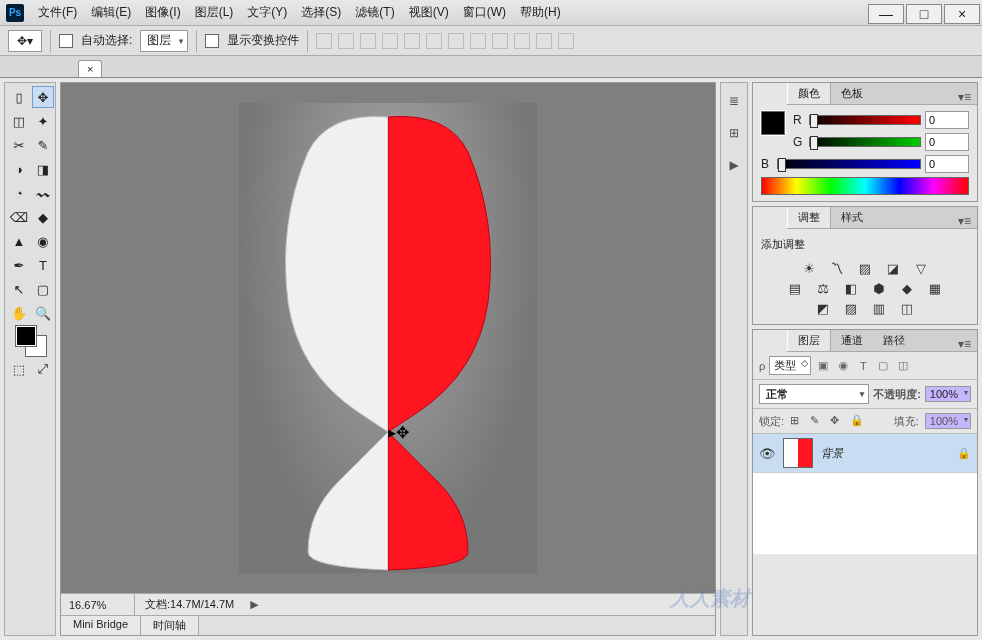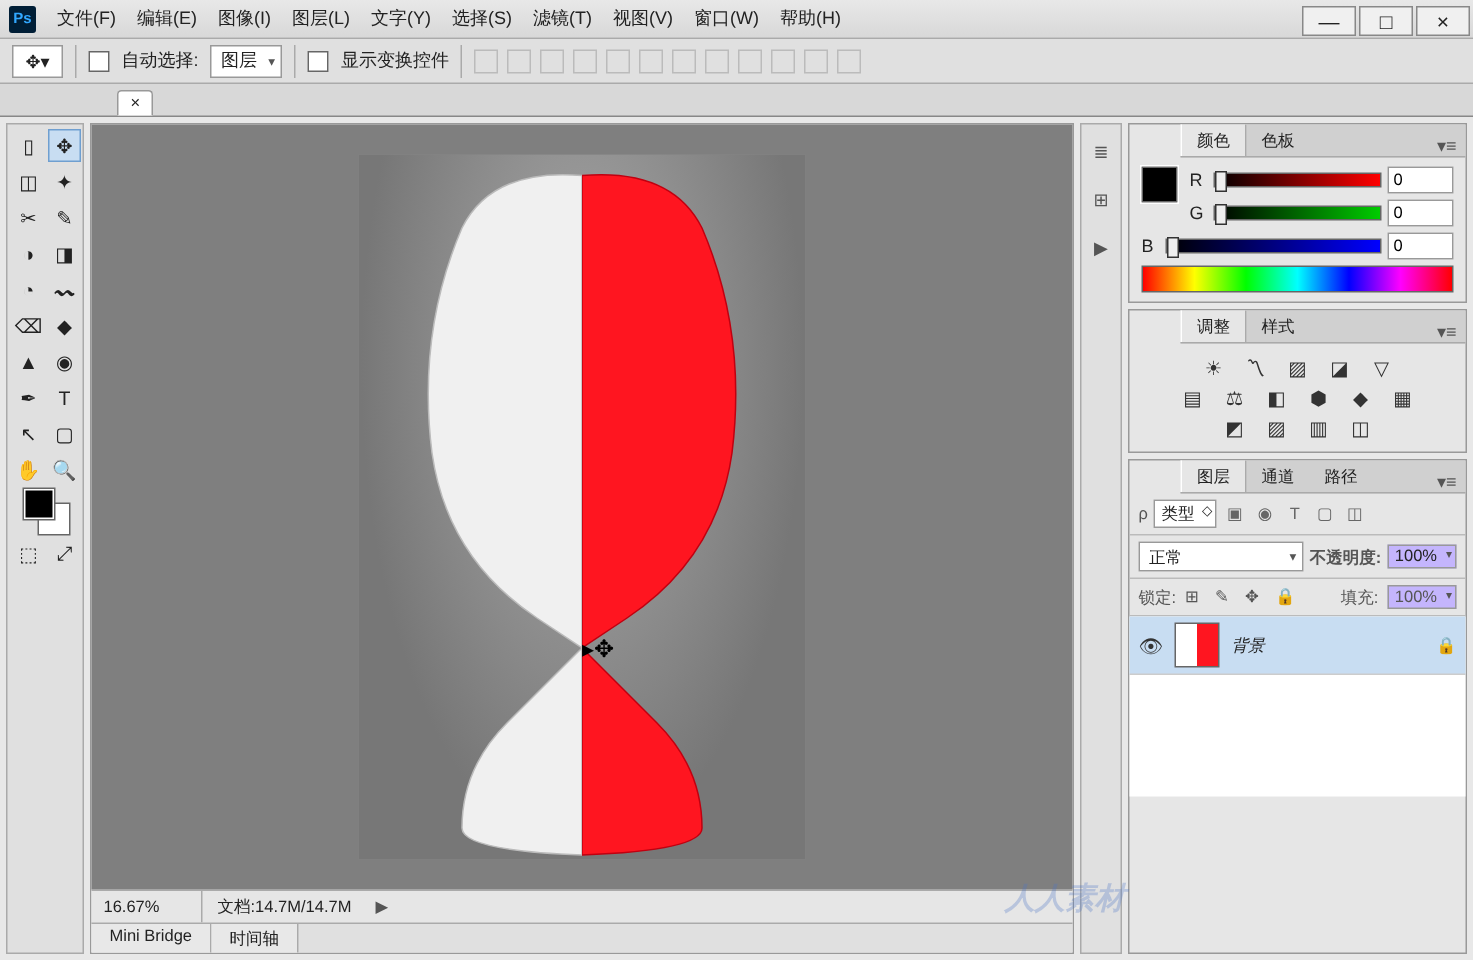--- a/index.html
+++ b/index.html
@@ -86,21 +86,21 @@
 .adj-title { font-size:11px; padding:2px 0 6px; }
 .adj-icons { display: flex; flex-wrap: wrap; gap: 10px; justify-content: center; padding:2px 0; }
 .adj-icon { width: 18px; height: 16px; color: #333; display:flex; align-items:center; justify-content:center; font-size:13px; }
 
 
 .layers-controls { display: flex; align-items: center; gap: 4px; padding: 4px 6px; border-bottom: 1px solid #bbb; font-size:11px; }
 .kind-select { border: 1px solid #999; background: #fff; padding: 1px 14px 1px 4px; position:relative; }
 .kind-select::after{ content:"◇"; position:absolute; right:2px; font-size:9px; }
 .filter-icon { width:16px; height:16px; color:#666; display:flex; align-items:center; justify-content:center; }
 .blend-row { display: flex; align-items: center; padding: 4px 6px; gap: 4px; border-bottom: 1px solid #bbb; }
-.blend-select { flex:1; border: 1px solid #999; background: #fff; padding: 2px 16px 2px 6px; position:relative; height:20px; display:flex; align-items:center; font-size:11px;}
+.blend-select { flex:1; border: 1px solid #999; background: #fff; padding: 2px 16px 2px 6px; position:relative; height:20px; display:flex; align-items:center; font-size:11px;font-weight:bold;}
 .blend-select::after{ content:"▾"; position:absolute; right:4px; font-size:9px; color:#555;}
 .opacity-label { font-size: 11px; color:#555;font-weight:bold; }
 .pct-box { border:1px solid #999; background:#c4b5fd; padding:1px 12px 1px 4px; font-size:11px; position:relative; }
 .pct-box::after { content:"▾"; position:absolute; right:2px; font-size:8px; color:#555; }
 .lock-row { display: flex; align-items: center; gap: 6px; padding: 4px 6px; border-bottom: 1px solid #bbb; font-size:11px; color:#555; }
 .lock-icon { width:14px; height:14px; }
 .layer-list { background: #fff; min-height: 120px; }
 .layer-item { display: flex; align-items: center; padding: 4px 6px; background: #c8ddf2; border-bottom: 1px solid #ccc; gap: 8px; }
 .vis-eye { width: 16px; font-size:13px; color:#333; }
 .layer-thumb { width: 30px; height: 30px; border: 1px solid #666; background: linear-gradient(to right, #fff 50%, #ff1520 50%); }
@@ -269,20 +269,21 @@
       </div>
     </div>
 
     <div class="panel">
       <div class="panel-tabs">
         <div class="panel-tab active">调整</div>
         <div class="panel-tab">样式</div>
         <div class="panel-menu">▾≡</div>
       </div>
       <div class="panel-body">
+        <div class="adj-title">添加调整</div>
         <div class="adj-icons">
           <span class="adj-icon">☀</span>
           <span class="adj-icon">〽</span>
           <span class="adj-icon">▨</span>
           <span class="adj-icon">◪</span>
           <span class="adj-icon">▽</span>
         </div>
         <div class="adj-icons">
           <span class="adj-icon">▤</span>
           <span class="adj-icon">⚖</span>

